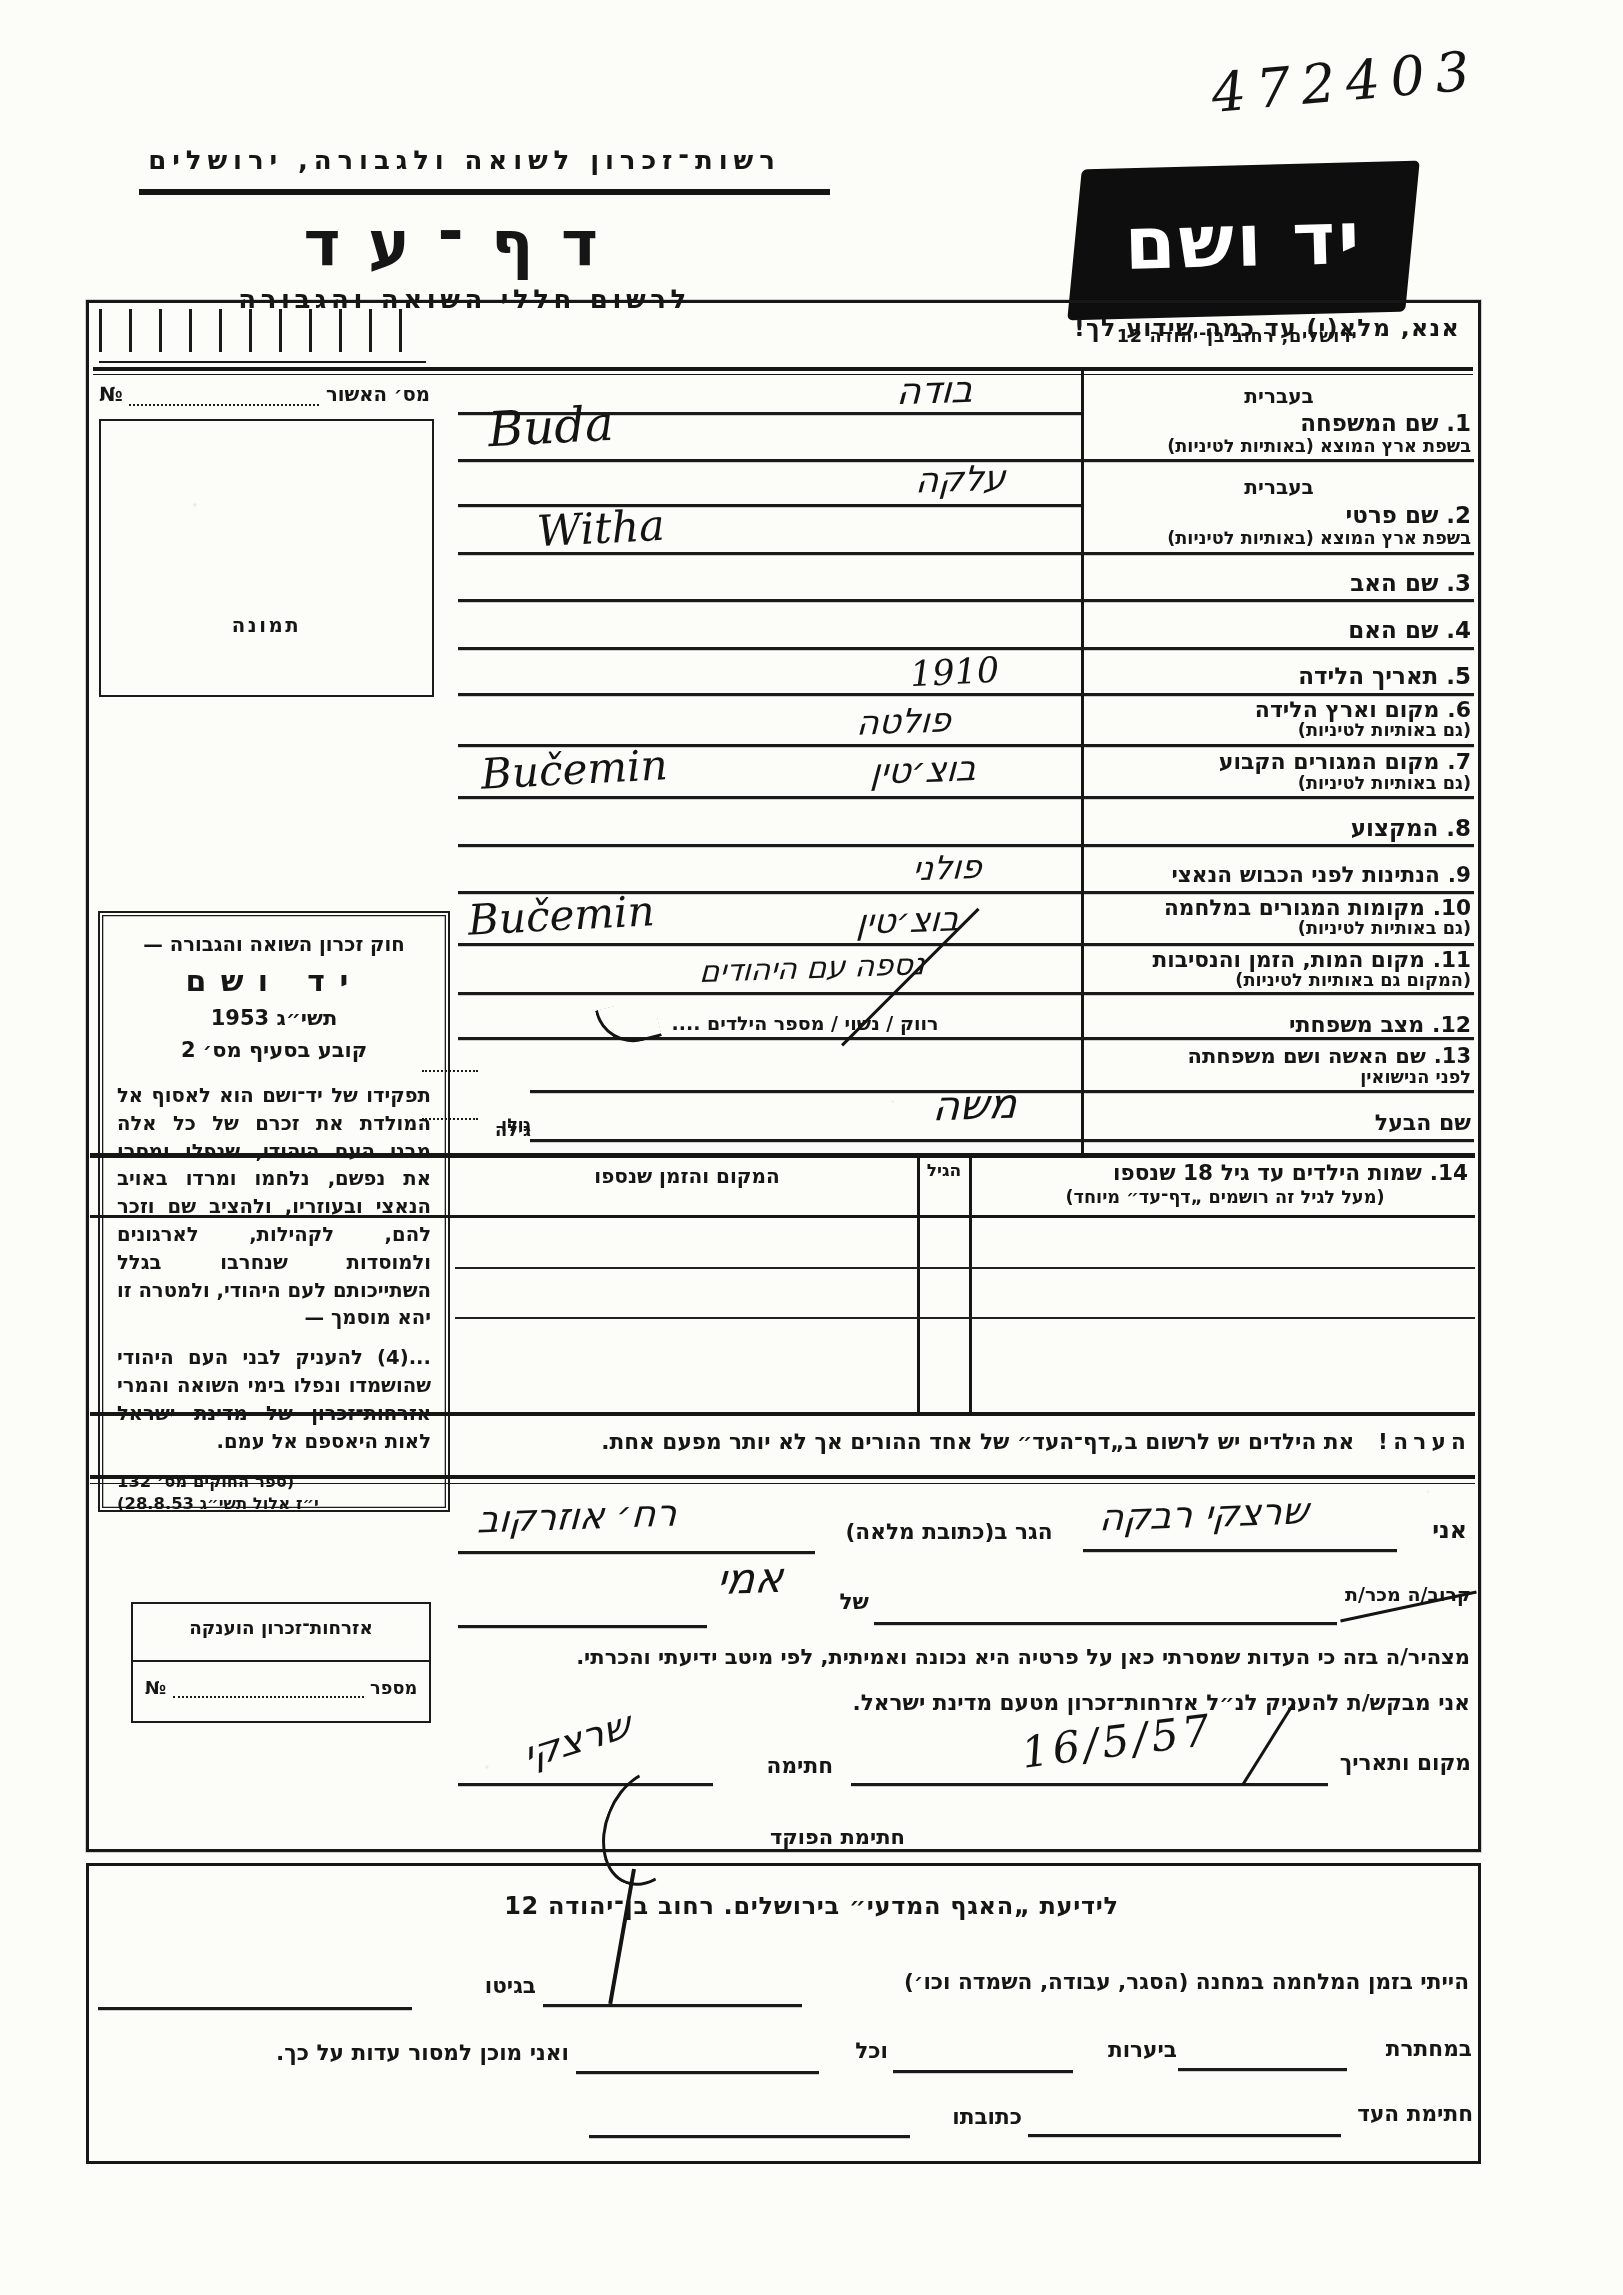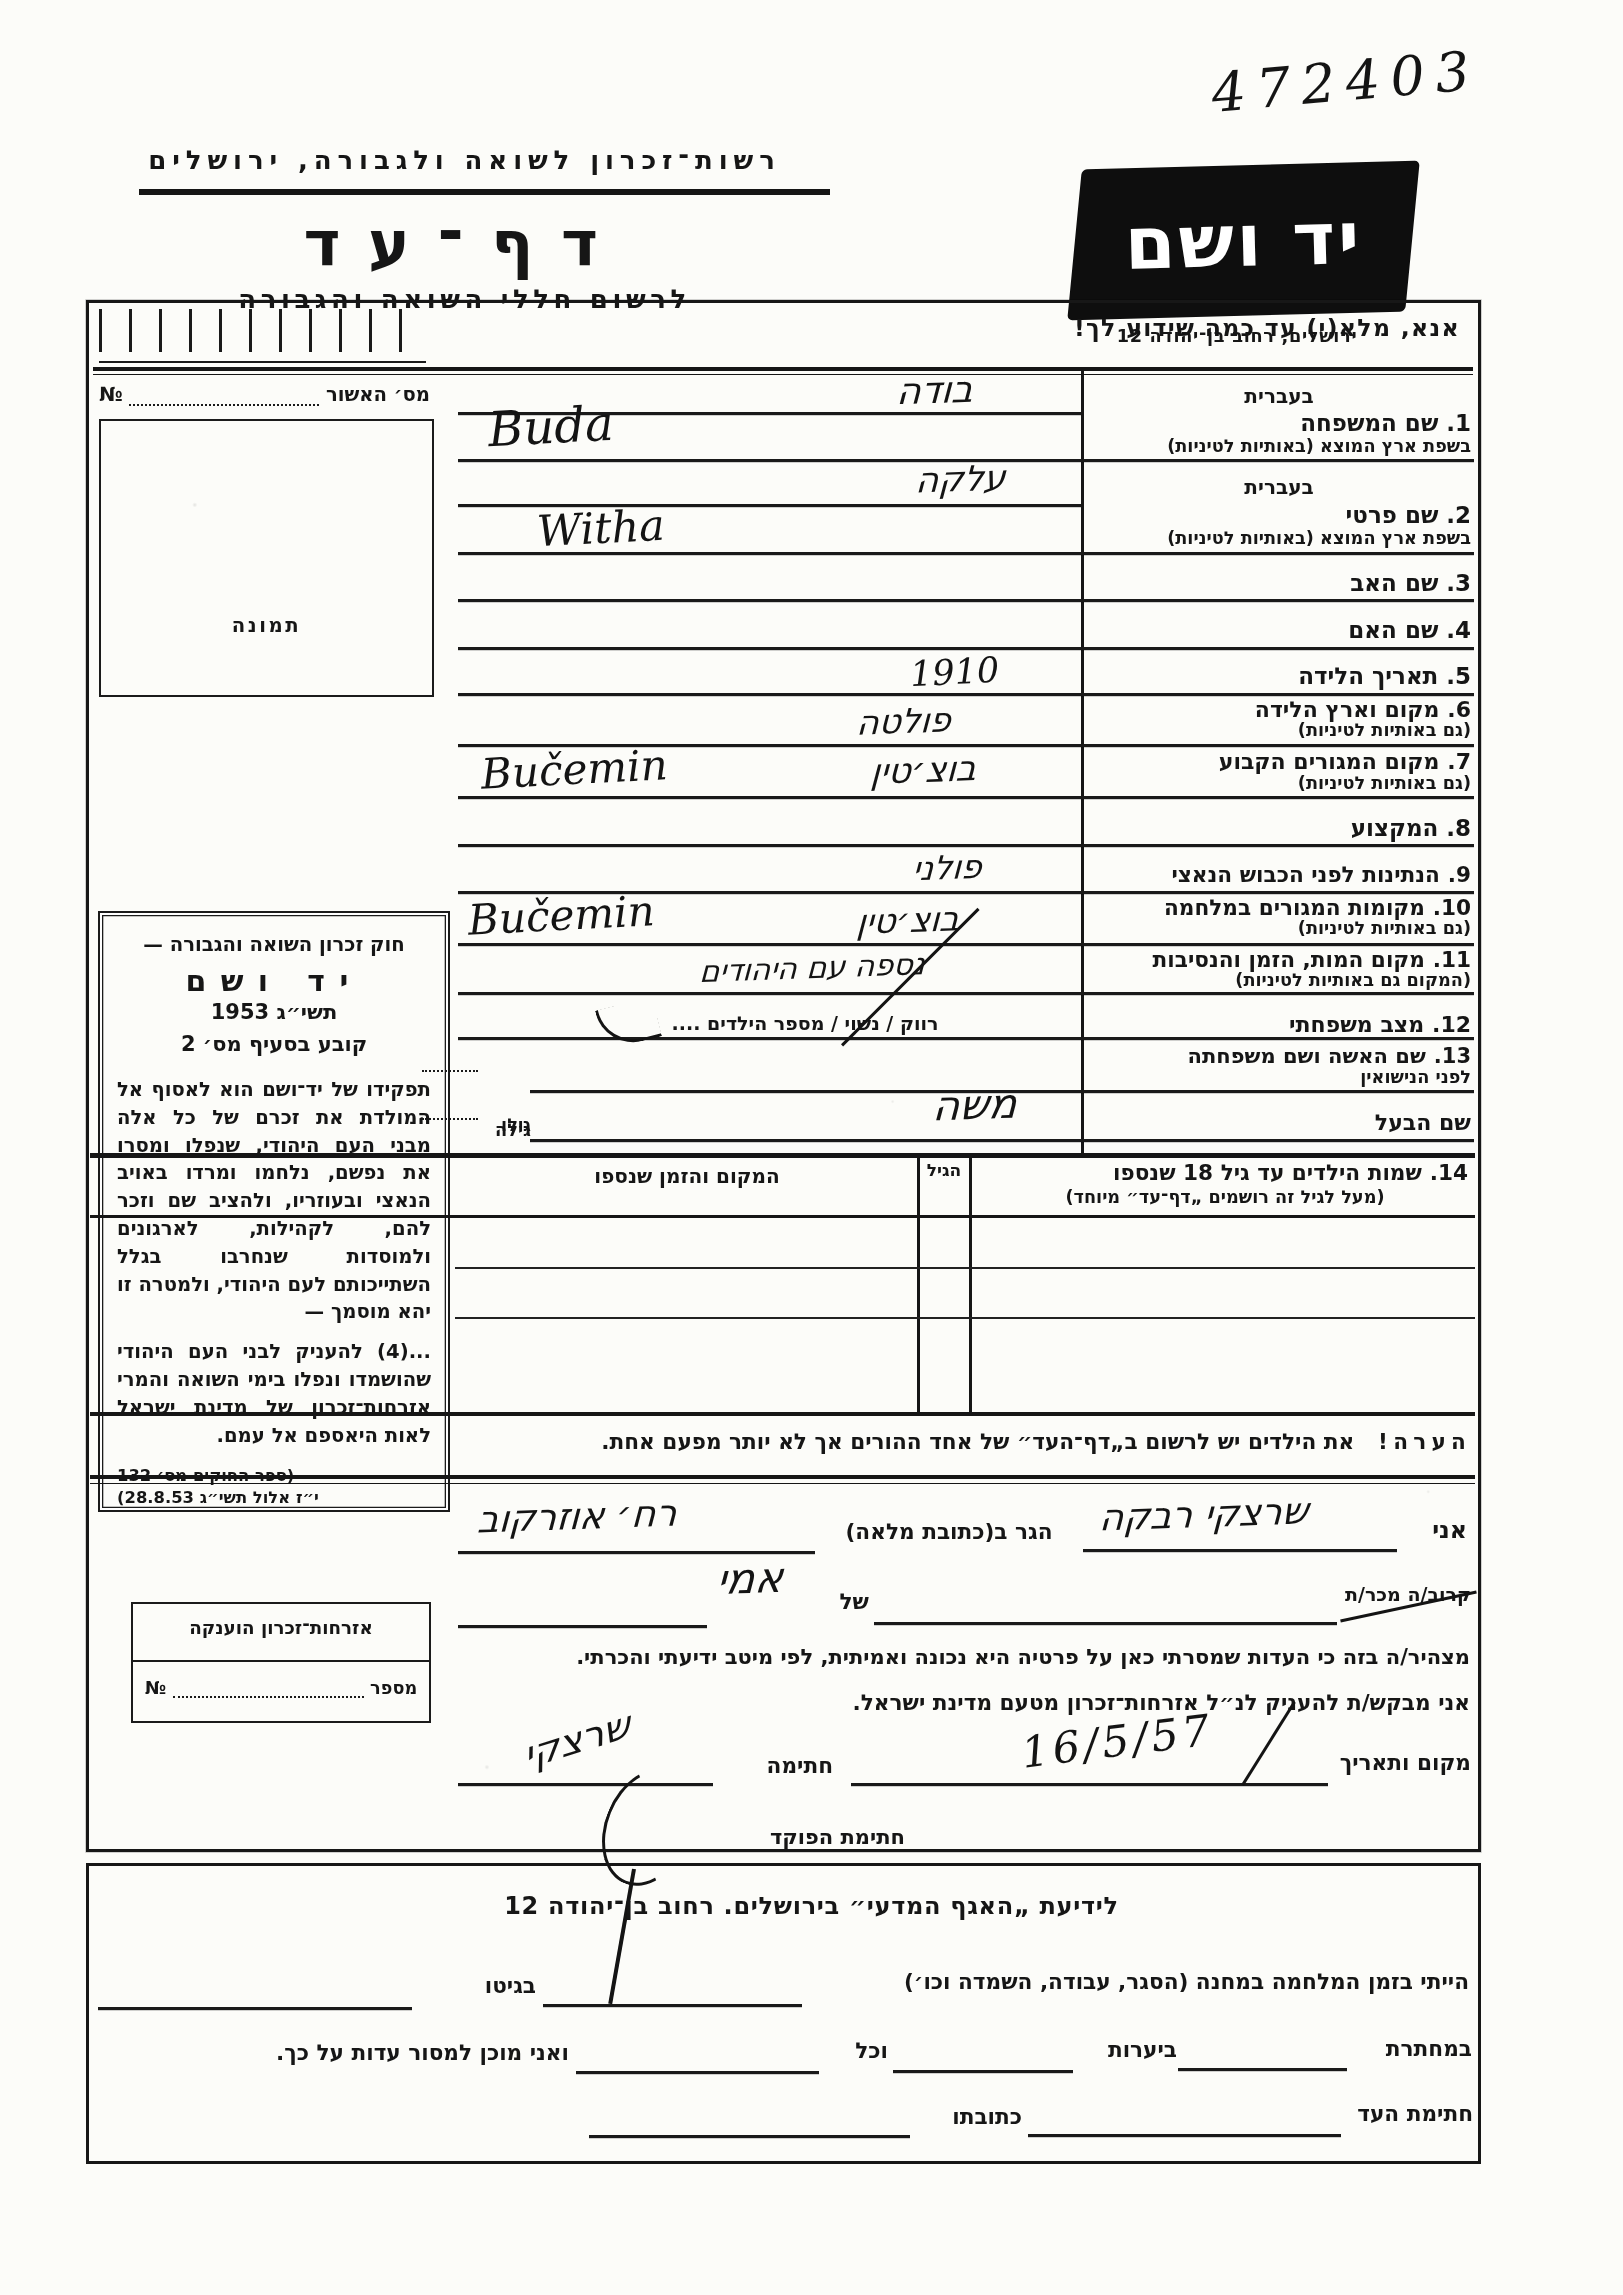--- a/index.html
+++ b/index.html
@@ -68,21 +68,21 @@
   </div>
 
   <div class="box" style="left:99px;top:419px;width:331px;height:274px;">
     <div class="abs rtl b7" style="left:0;top:193px;width:100%;text-align:center;font-size:19.6px;letter-spacing:2.6px;">תמונה</div>
   </div>
 
   <div class="box rtl" style="left:98px;top:911px;width:348px;height:597px;box-shadow:inset 0 0 0 2px #fff, inset 0 0 0 3.3px #1b1b1b;padding:0;">
     <div style="padding:19.6px 17px;box-sizing:border-box;">
       <div class="b8" style="text-align:center;font-size:19.6px;">חוק זכרון השואה והגבורה —</div>
       <div style="text-align:center;font-size:30px;font-weight:900;letter-spacing:14.4px;margin-top:7.9px;">יד ושם</div>
-      <div class="b8" style="text-align:center;font-size:21px;margin-top:2px;">תשי״ג 1953</div>
+      <div class="b8" style="text-align:center;font-size:21px;margin-top:8px;">תשי״ג 1953</div>
       <div class="b8" style="text-align:center;font-size:21px;margin-top:7.9px;">קובע בסעיף מס׳ 2</div>
       <div class="b7 print" style="font-size:19.6px;line-height:1.42;text-align:justify;margin-top:19.6px;">תפקידו של יד־ושם הוא לאסוף אל המולדת את זכרם של כל אלה מבני העם היהודי, שנפלו ומסרו את נפשם, נלחמו ומרדו באויב הנאצי ובעוזריו, ולהציב שם וזכר להם, לקהילות, לארגונים ולמוסדות שנחרבו בגלל השתייכותם לעם היהודי, ולמטרה זו יהא מוסמך —</div>
       <div class="b7 print" style="font-size:19.6px;line-height:1.42;text-align:justify;margin-top:11.8px;">‏...(4) להעניק לבני העם היהודי שהושמדו ונפלו בימי השואה והמרי אזרחות־זכרון של מדינת ישראל לאות היאספם אל עמם.</div>
       <div class="b7" style="font-size:16.4px;margin-top:17px;text-align:left;">(ספר החוקים מס׳ 132</div>
       <div class="b7" style="font-size:16.4px;margin-top:2.6px;text-align:left;">י״ז אלול תשי״ג 28.8.53)</div>
     </div>
   </div>
 
   <div class="box rtl" style="left:131px;top:1602px;width:296px;height:117px;">
     <div class="b8" style="text-align:center;font-size:18.3px;margin-top:13px;">אזרחות־זכרון הוענקה</div>

